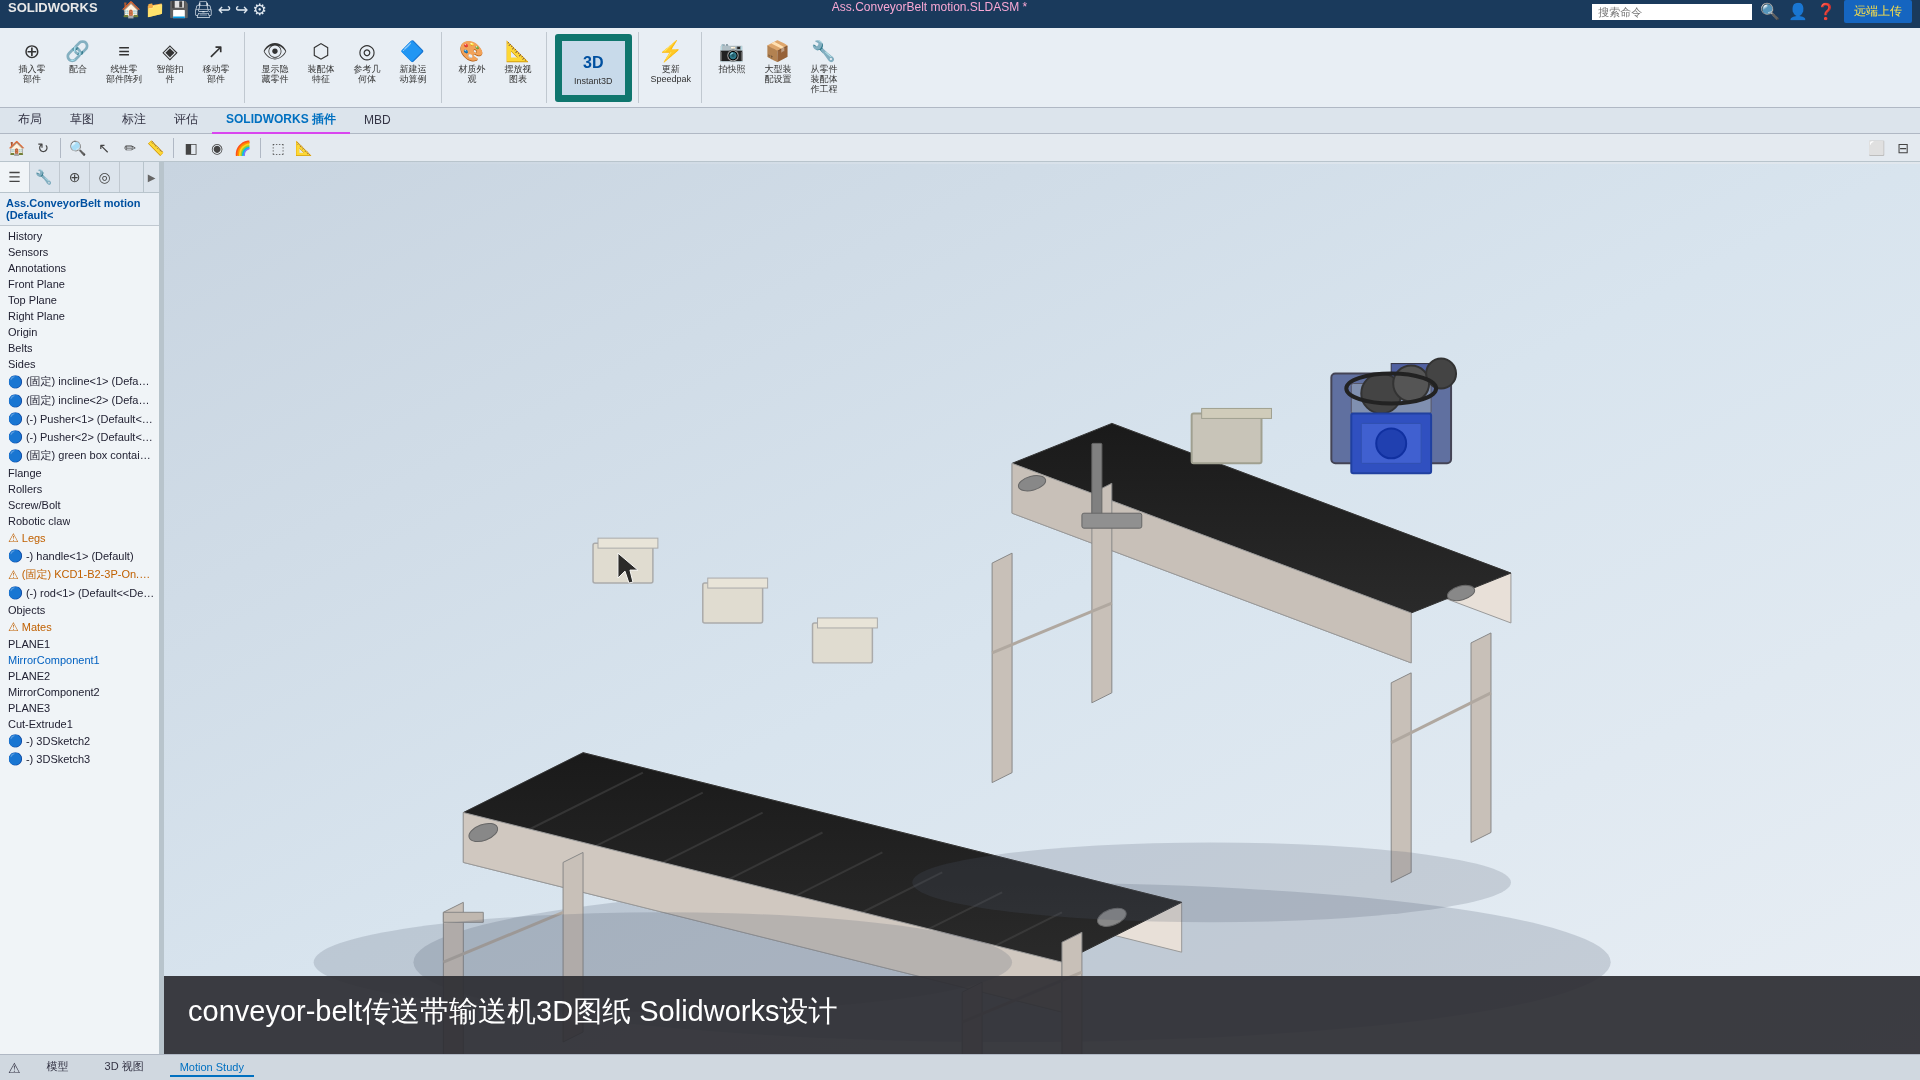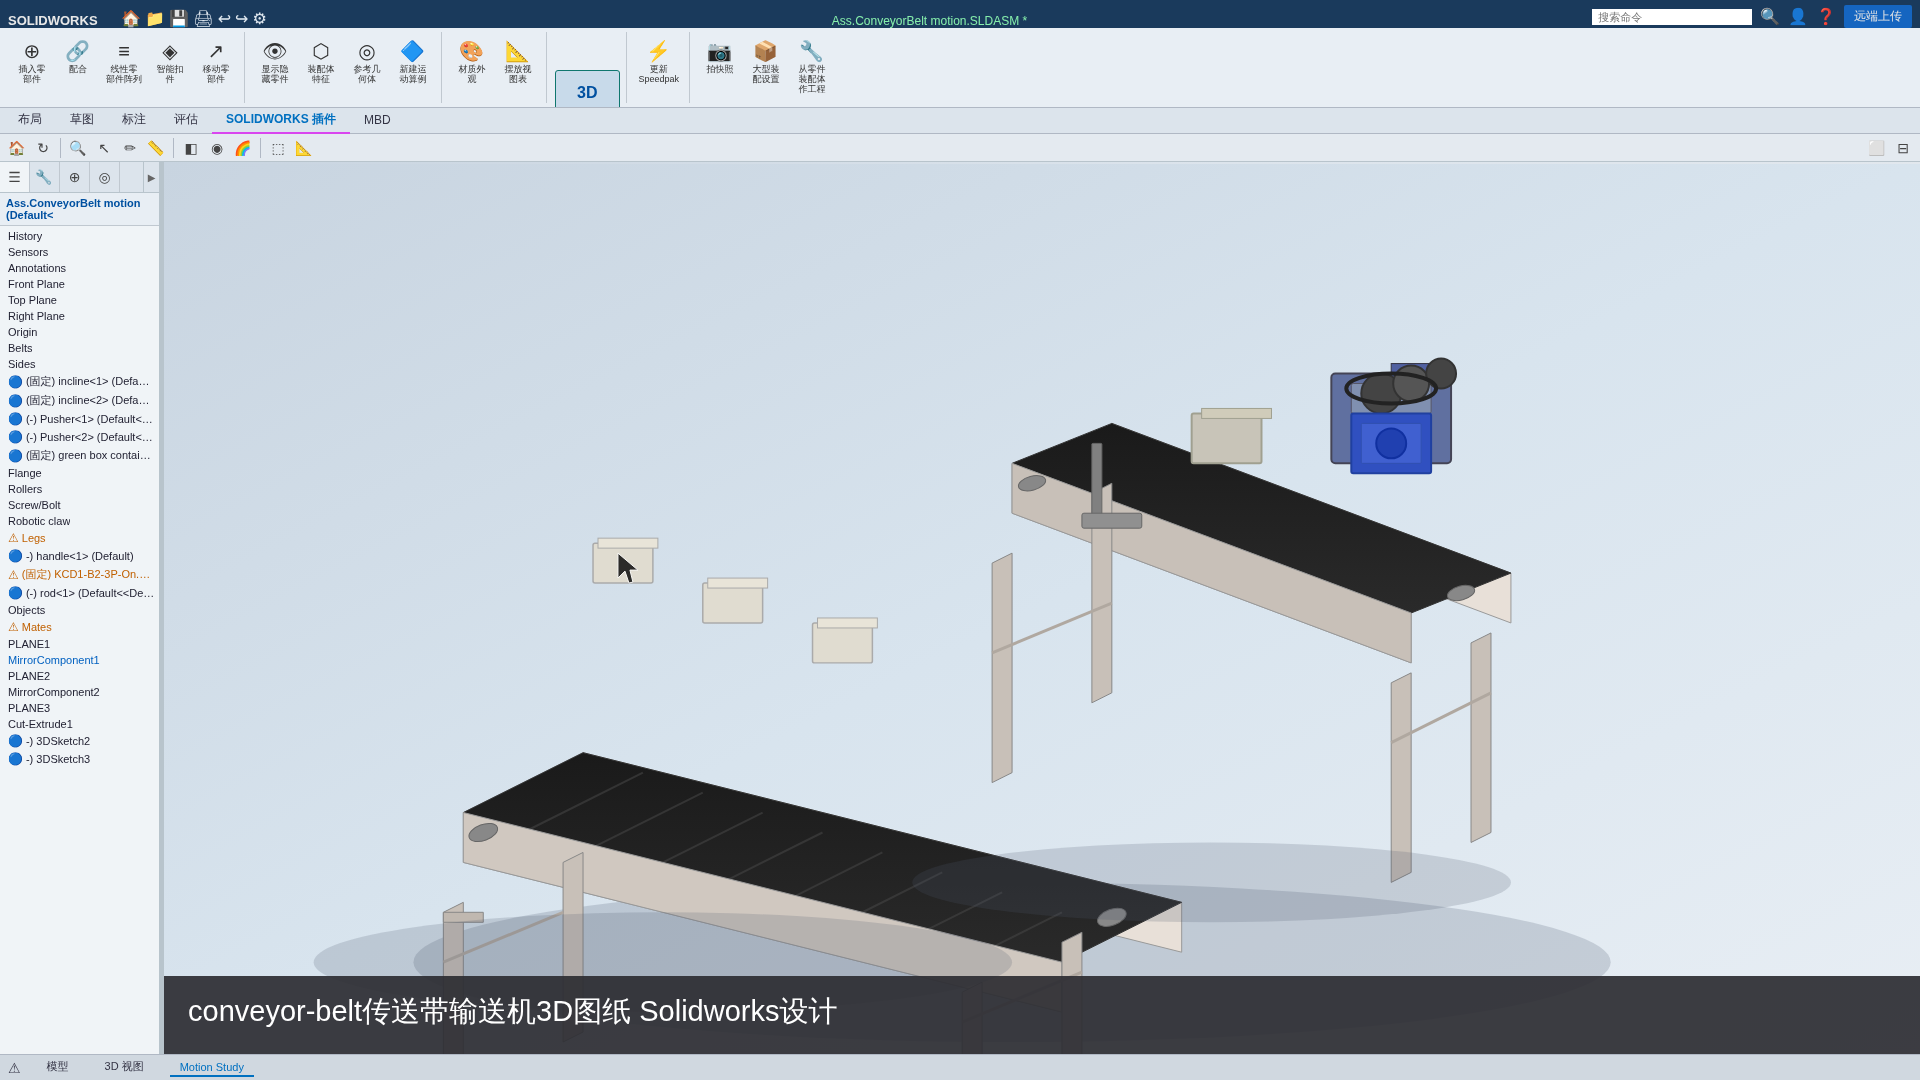--- a/index.html
+++ b/index.html
@@ -1,23 +1,23 @@
 <!DOCTYPE html>
 <html><head>
   <meta charset="utf-8">
   <style>
     * { margin: 0; padding: 0; box-sizing: border-box; }
     body { width: 1920px; height: 1080px; overflow: hidden; font-family: 'SimSun', 'Microsoft YaHei', Arial, sans-serif; font-size: 12px; background: #d0d8e0; }
 
     
-    #titlebar { display: flex; align-items: flex-end; background: #1a3a5c; height: 28px; padding: 0 8px; color: white; }
+    #titlebar { display: flex; align-items: flex-start; background: #1a3a5c; height: 28px; padding: 0 8px; color: white; }
     #titlebar .logo { color: #e8e8e8; font-weight: bold; font-size: 13px; margin-right: 16px; }
     #titlebar .menu-items { display: flex; gap: 2px; }
     #titlebar .menu-item { color: #e0e8f0; padding: 2px 8px; font-size: 12px; cursor: pointer; }
-    #titlebar .title-center { flex: 1; text-align: center; color: #86efac; font-size: 12px; }
+    #titlebar .title-center { flex: 1; text-align: center; color: #f9a8d4; font-size: 12px; }
     #titlebar .title-right { display: flex; align-items: center; gap: 8px; }
     #titlebar .search-box { background: white; border: none; padding: 2px 6px; font-size: 11px; width: 160px; }
 
     
     #toolbar { display: flex; align-items: stretch; background: #e8eef4; border-bottom: 1px solid #b0b8c4; height: 80px; padding: 4px 4px; gap: 2px; overflow: hidden; }
     .toolbar-group { display: flex; flex-direction: column; align-items: center; padding: 2px 6px; border-right: 1px solid #c0c8d0; gap: 2px; min-width: 50px; }
     .toolbar-group:last-child { border-right: none; }
     .tool-btn { display: flex; flex-direction: column; align-items: center; cursor: pointer; padding: 3px 4px; border-radius: 3px; font-size: 10px; color: #333; text-align: center; min-width: 44px; }
     .tool-btn .icon { width: 28px; height: 28px; display: flex; align-items: center; justify-content: center; font-size: 20px; }
     .tool-btn.active { background: #c8daea; border: 1px solid #5090c0; }
@@ -66,21 +66,21 @@
 
     
     #viewport { cursor: default; }
 
     
     .scene-svg { width: 100%; height: 100%; }
 
     
     .resize-handle { width: 4px; background: #b8c4cc; cursor: col-resize; }
 
-    .blue-btn { background: #1565c0; color: #e5e5e5; padding: 3px 10px; font-size: 12px; border-radius: 2px; cursor: pointer; }
+    .blue-btn { background: #1565c0; color: #fde047; padding: 3px 10px; font-size: 12px; border-radius: 2px; cursor: pointer; }
   </style>
 </head>
 <body>
 
 <div id="titlebar">
   <span class="logo">SOLIDWORKS</span>
   <div style="display:flex; gap:4px; margin-left:8px; align-items:center;">
     <span style="font-size:16px; color:#e0e8f0; cursor:pointer;">🏠</span>
     <span style="font-size:16px; color:#e0e8f0; cursor:pointer;">📁</span>
     <span style="font-size:16px; color:#e0e8f0; cursor:pointer;">💾</span>
@@ -154,21 +154,21 @@
         <div class="tool-label">材质外<br>观</div>
       </div>
       <div class="tool-btn">
         <div class="icon">📐</div>
         <div class="tool-label">摆放视<br>图表</div>
       </div>
     </div>
   </div>
 
   <div class="toolbar-group">
-    <div class="tool-btn active" style="border:1px solid #0f766e; background:#c8daea; padding:8px 12px;margin-top:36px;">
+    <div class="tool-btn active" style="border:7px solid #0f766e; background:#c8daea; padding:8px 12px;">
       <div class="icon" style="font-size:16px; font-weight:bold; color:#0050a0;">3D</div>
       <div class="tool-label">Instant3D</div>
     </div>
   </div>
 
   <div class="toolbar-group">
     <div class="tool-btn">
       <div class="icon">⚡</div>
       <div class="tool-label">更新<br>Speedpak</div>
     </div>

